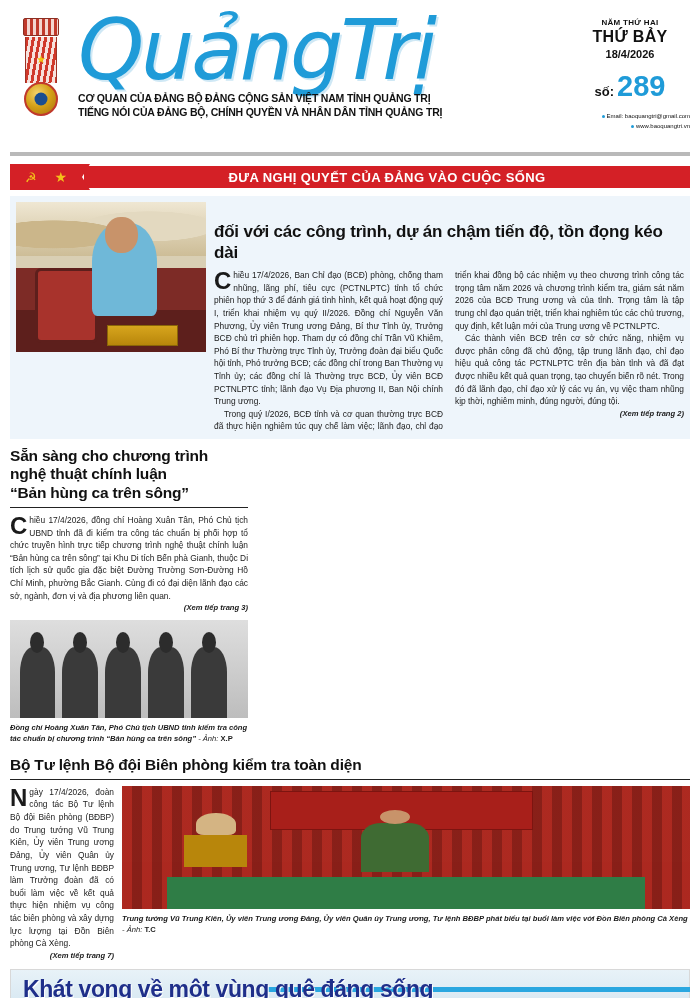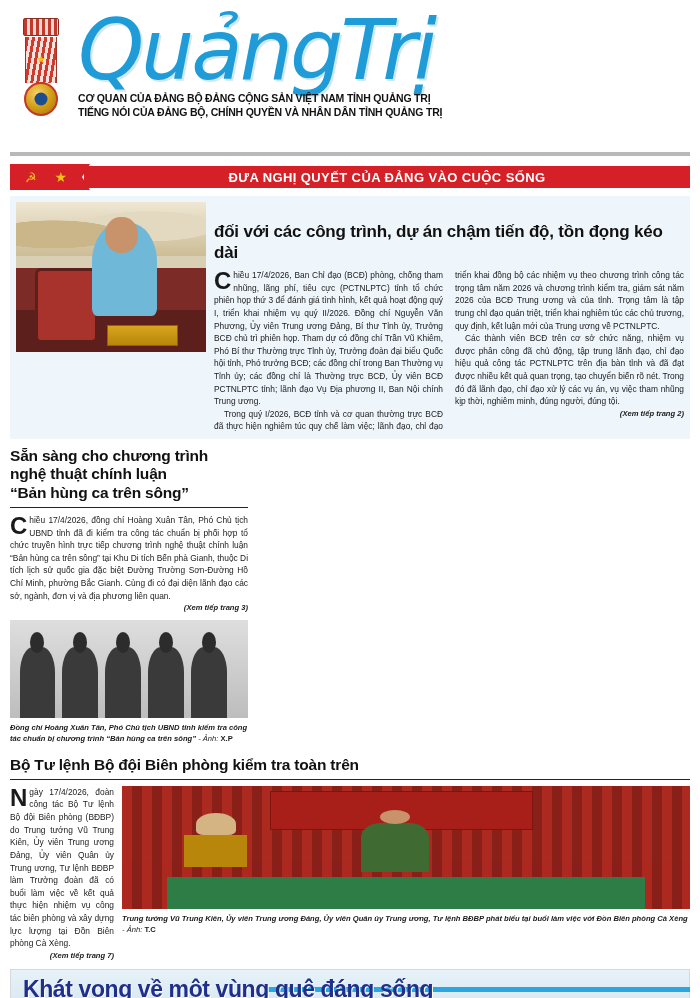--- a/index.html
+++ b/index.html
@@ -158,20 +158,33 @@
       <div class="medal-star"></div>
       <div class="medal-disc"></div>
     </div>
 
     <div class="title-block">
       <div class="logo-word">QuảngTrị</div>
       <div class="slogan">CƠ QUAN CỦA ĐẢNG BỘ ĐẢNG CỘNG SẢN VIỆT NAM TỈNH QUẢNG TRỊ</div>
       <div class="slogan">TIẾNG NÓI CỦA ĐẢNG BỘ, CHÍNH QUYỀN VÀ NHÂN DÂN TỈNH QUẢNG TRỊ</div>
     </div>
 
+    <div class="issue-block">
+      <div class="issue-year">NĂM THỨ HAI</div>
+      <div class="issue-day">THỨ BẢY</div>
+      <div class="issue-date">18/4/2026</div>
+      <div class="issue-no">
+        <span class="lbl">số:</span>
+        <span class="num">289</span>
+      </div>
+      <div class="contact">
+        <div><span class="dot"></span><span>Email: baoquangtri@gmail.com</span></div>
+        <div><span class="dot"></span><span>www.baoquangtri.vn</span></div>
+      </div>
+    </div>
   </div>
 
   <div class="rule-thick"></div>
 
   <div class="banner">
     <div class="banner-flag">
       <span class="hammer">☭</span>
       <span class="star">★</span>
     </div>
     <div class="banner-body">
@@ -234,21 +247,21 @@
         <span>Đồng chí Hoàng Xuân Tân, Phó Chủ tịch UBND tỉnh kiểm tra công tác chuẩn bị chương trình “Bản hùng ca trên sông”</span>
         <span class="credit">
           <span>- Ảnh:</span>
           <b>X.P</b>
         </span>
       </div>
     </div>
 
     <div class="col-right">
       <h2 class="h2">
-        <span>Bộ Tư lệnh Bộ đội Biên phòng kiểm tra toàn trên</span><br>
+        <span>Bộ Tư lệnh Bộ đội Biên phòng kiểm tra toàn diện</span><br>
       </h2>
       <div class="hr-dark"></div>
 
       <div class="bdp-wrap">
         <div class="bdp-text">
           <div class="body">
             <p class="first dropcap">Ngày 17/4/2026, đoàn công tác Bộ Tư lệnh Bộ đội Biên phòng (BĐBP) do Trung tướng Vũ Trung Kiên, Ủy viên Trung ương Đảng, Ủy viên Quân ủy Trung ương, Tư lệnh BĐBP làm Trưởng đoàn đã có buổi làm việc về kết quả thực hiện nhiệm vụ công tác biên phòng và xây dựng lực lượng tại Đồn Biên phòng Cà Xèng.</p>
             <div class="cont">(Xem tiếp trang 7)</div>
           </div>
         </div>

